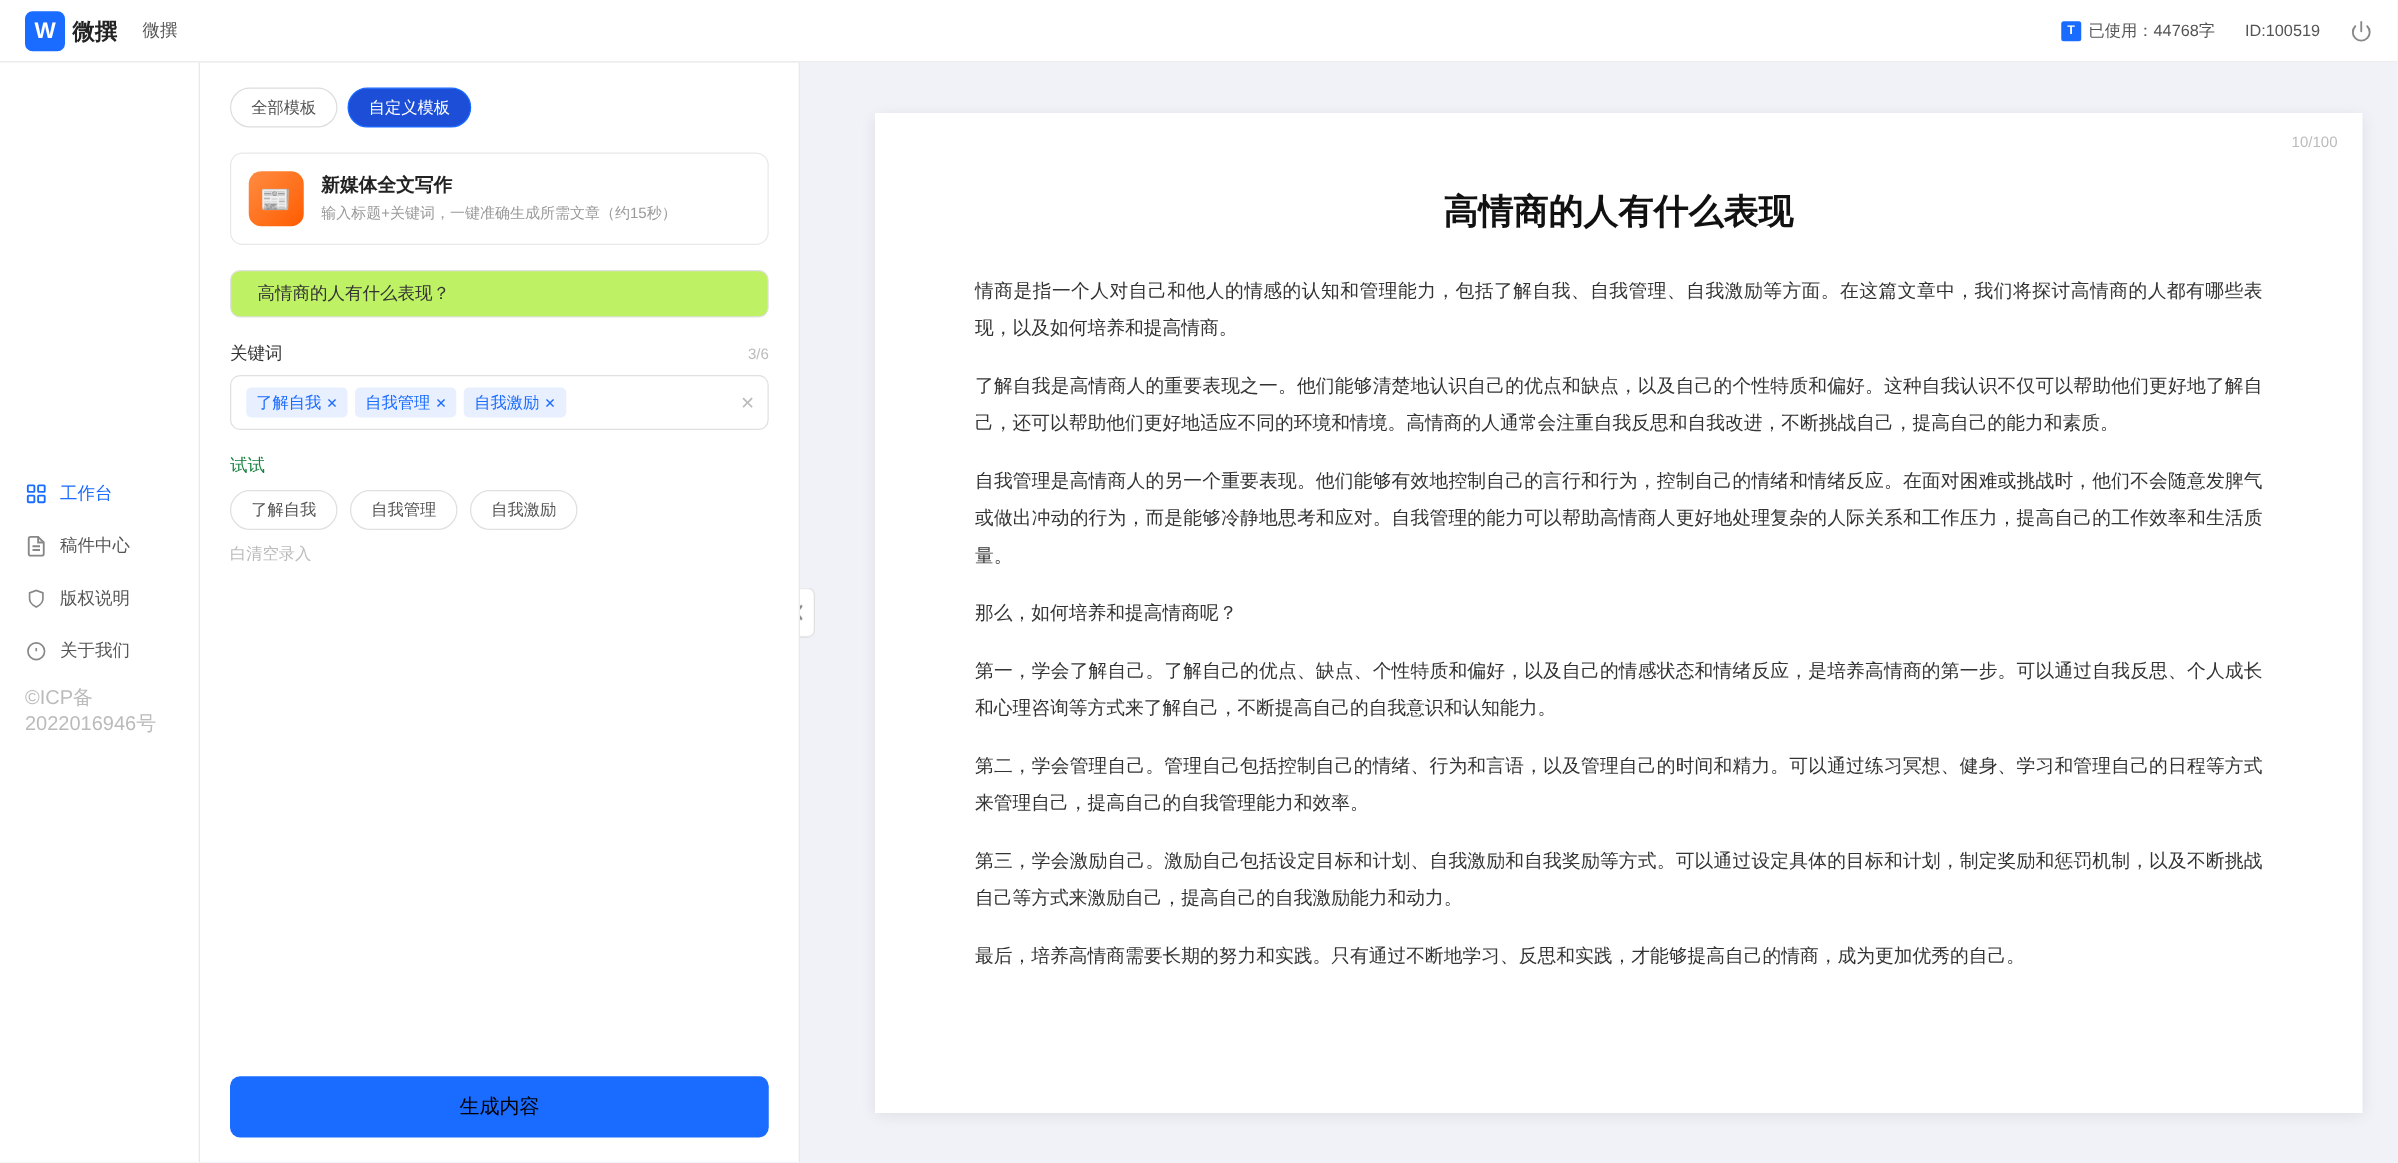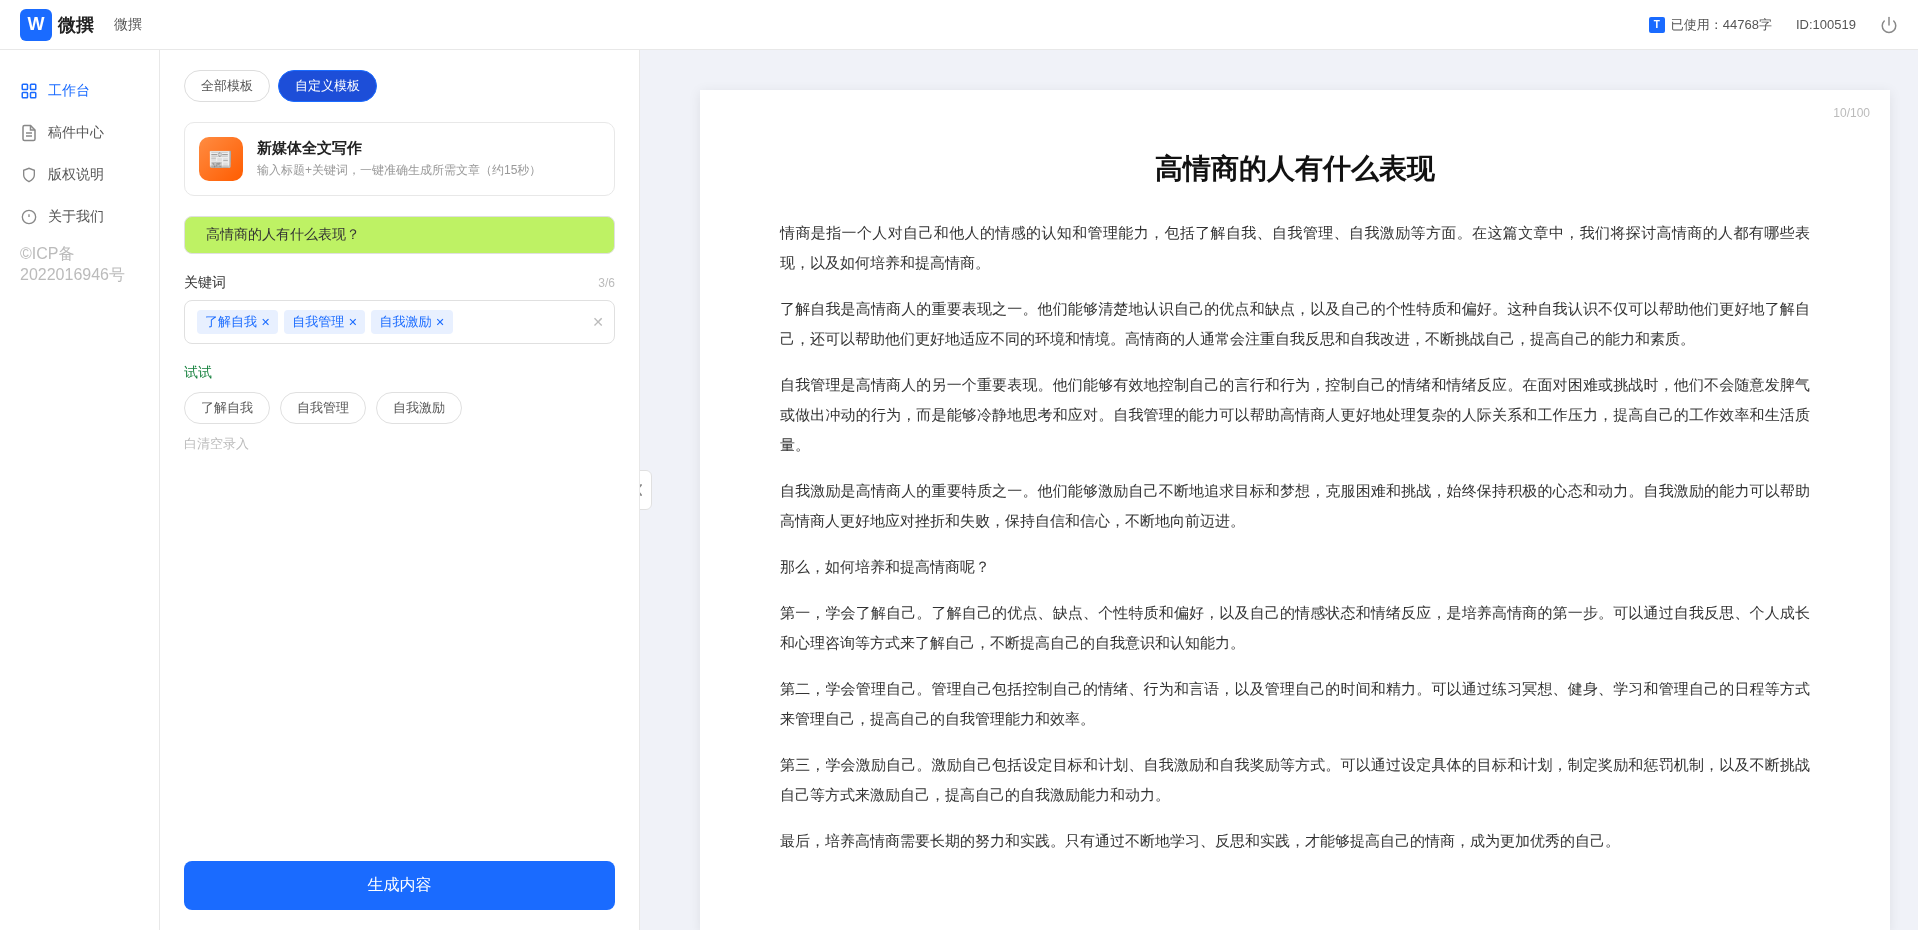--- a/index.html
+++ b/index.html
@@ -36,21 +36,21 @@
     
     .main-layout { display: flex; flex: 1; overflow: hidden; }
 
     
     .sidebar {
       width: 160px;
       background: #fff;
       border-right: 1px solid #e8e8e8;
       display: flex;
       flex-direction: column;
-      justify-content: flex-start;
+      justify-content: center;
       padding: 20px 0;
       flex-shrink: 0;
     }
     .sidebar-top {}
     .sidebar-item {
       display: flex;
       align-items: center;
       gap: 10px;
       padding: 12px 20px;
       cursor: pointer;
@@ -169,21 +169,21 @@
       cursor: pointer;
       background: #fff;
     }
     .clear-link { font-size: 13px; color: #bbb; cursor: pointer; }
 
     
     .generate-btn {
       width: 100%;
       padding: 14px;
       background: #1a6bff;
-      color: #ffffff;
+      color: #000000;
       border: none;
       border-radius: 8px;
       font-size: 16px;
       font-weight: 500;
       cursor: pointer;
       margin-top: auto;
     }
 
     
     .right-panel {
@@ -417,21 +417,20 @@
       </div>
 
       <div class="article-container">
         <div class="article-page">
           <span class="article-page-counter">10/100</span>
           <h1 class="article-title">高情商的人有什么表现</h1>
           <div class="article-body" id="article-body">
           <p>情商是指一个人对自己和他人的情感的认知和管理能力，包括了解自我、自我管理、自我激励等方面。在这篇文章中，我们将探讨高情商的人都有哪些表现，以及如何培养和提高情商。</p>
               <p>了解自我是高情商人的重要表现之一。他们能够清楚地认识自己的优点和缺点，以及自己的个性特质和偏好。这种自我认识不仅可以帮助他们更好地了解自己，还可以帮助他们更好地适应不同的环境和情境。高情商的人通常会注重自我反思和自我改进，不断挑战自己，提高自己的能力和素质。</p>
               <p>自我管理是高情商人的另一个重要表现。他们能够有效地控制自己的言行和行为，控制自己的情绪和情绪反应。在面对困难或挑战时，他们不会随意发脾气或做出冲动的行为，而是能够冷静地思考和应对。自我管理的能力可以帮助高情商人更好地处理复杂的人际关系和工作压力，提高自己的工作效率和生活质量。</p>
-              <p>自我激励是高情商人的重要特质之一。他们能够激励自己不断地追求目标和梦想，克服困难和挑战，始终保持积极的心态和动力。自我激励的能力可以帮助高情商人更好地应对挫折和失败，保持自信和信心，不断地向前迈进。</p>
               <p>那么，如何培养和提高情商呢？</p>
               <p>第一，学会了解自己。了解自己的优点、缺点、个性特质和偏好，以及自己的情感状态和情绪反应，是培养高情商的第一步。可以通过自我反思、个人成长和心理咨询等方式来了解自己，不断提高自己的自我意识和认知能力。</p>
               <p>第二，学会管理自己。管理自己包括控制自己的情绪、行为和言语，以及管理自己的时间和精力。可以通过练习冥想、健身、学习和管理自己的日程等方式来管理自己，提高自己的自我管理能力和效率。</p>
               <p>第三，学会激励自己。激励自己包括设定目标和计划、自我激励和自我奖励等方式。可以通过设定具体的目标和计划，制定奖励和惩罚机制，以及不断挑战自己等方式来激励自己，提高自己的自我激励能力和动力。</p>
               <p>最后，培养高情商需要长期的努力和实践。只有通过不断地学习、反思和实践，才能够提高自己的情商，成为更加优秀的自己。</p>
             </div>
         </div>
       </div>
 
     </div>

